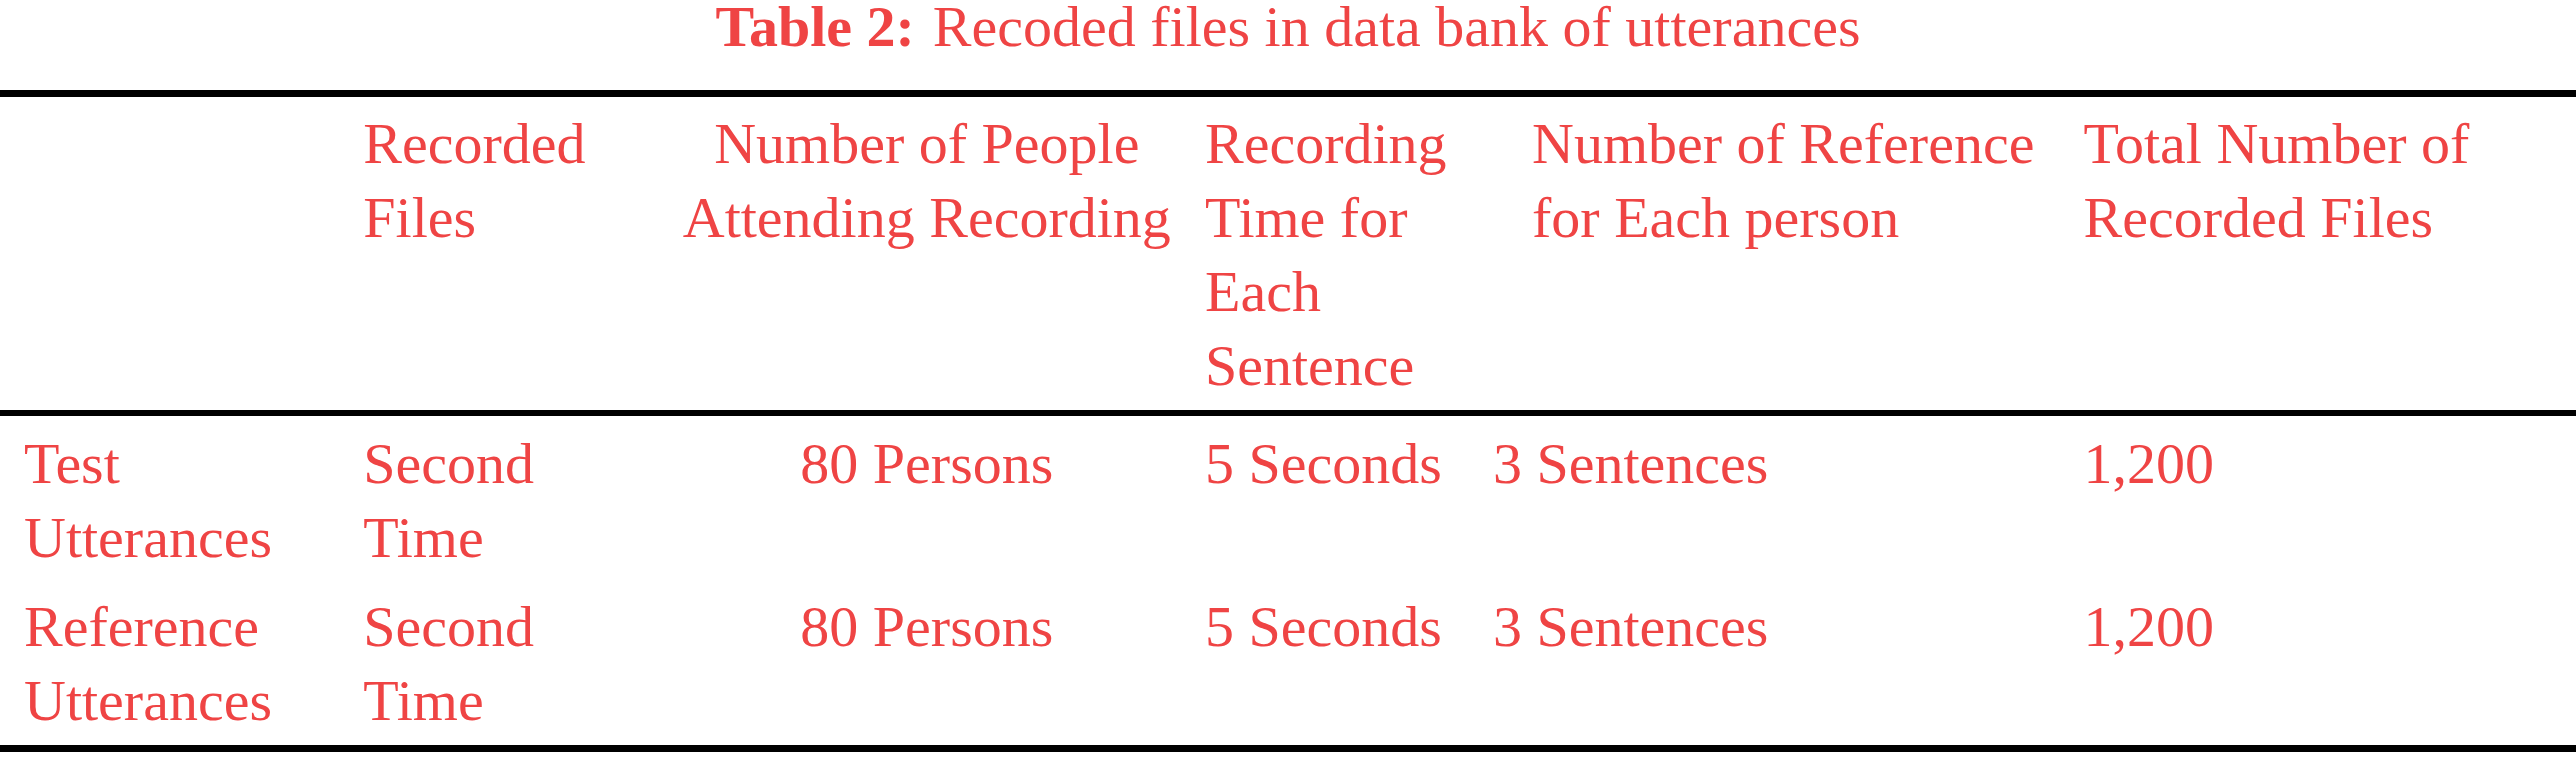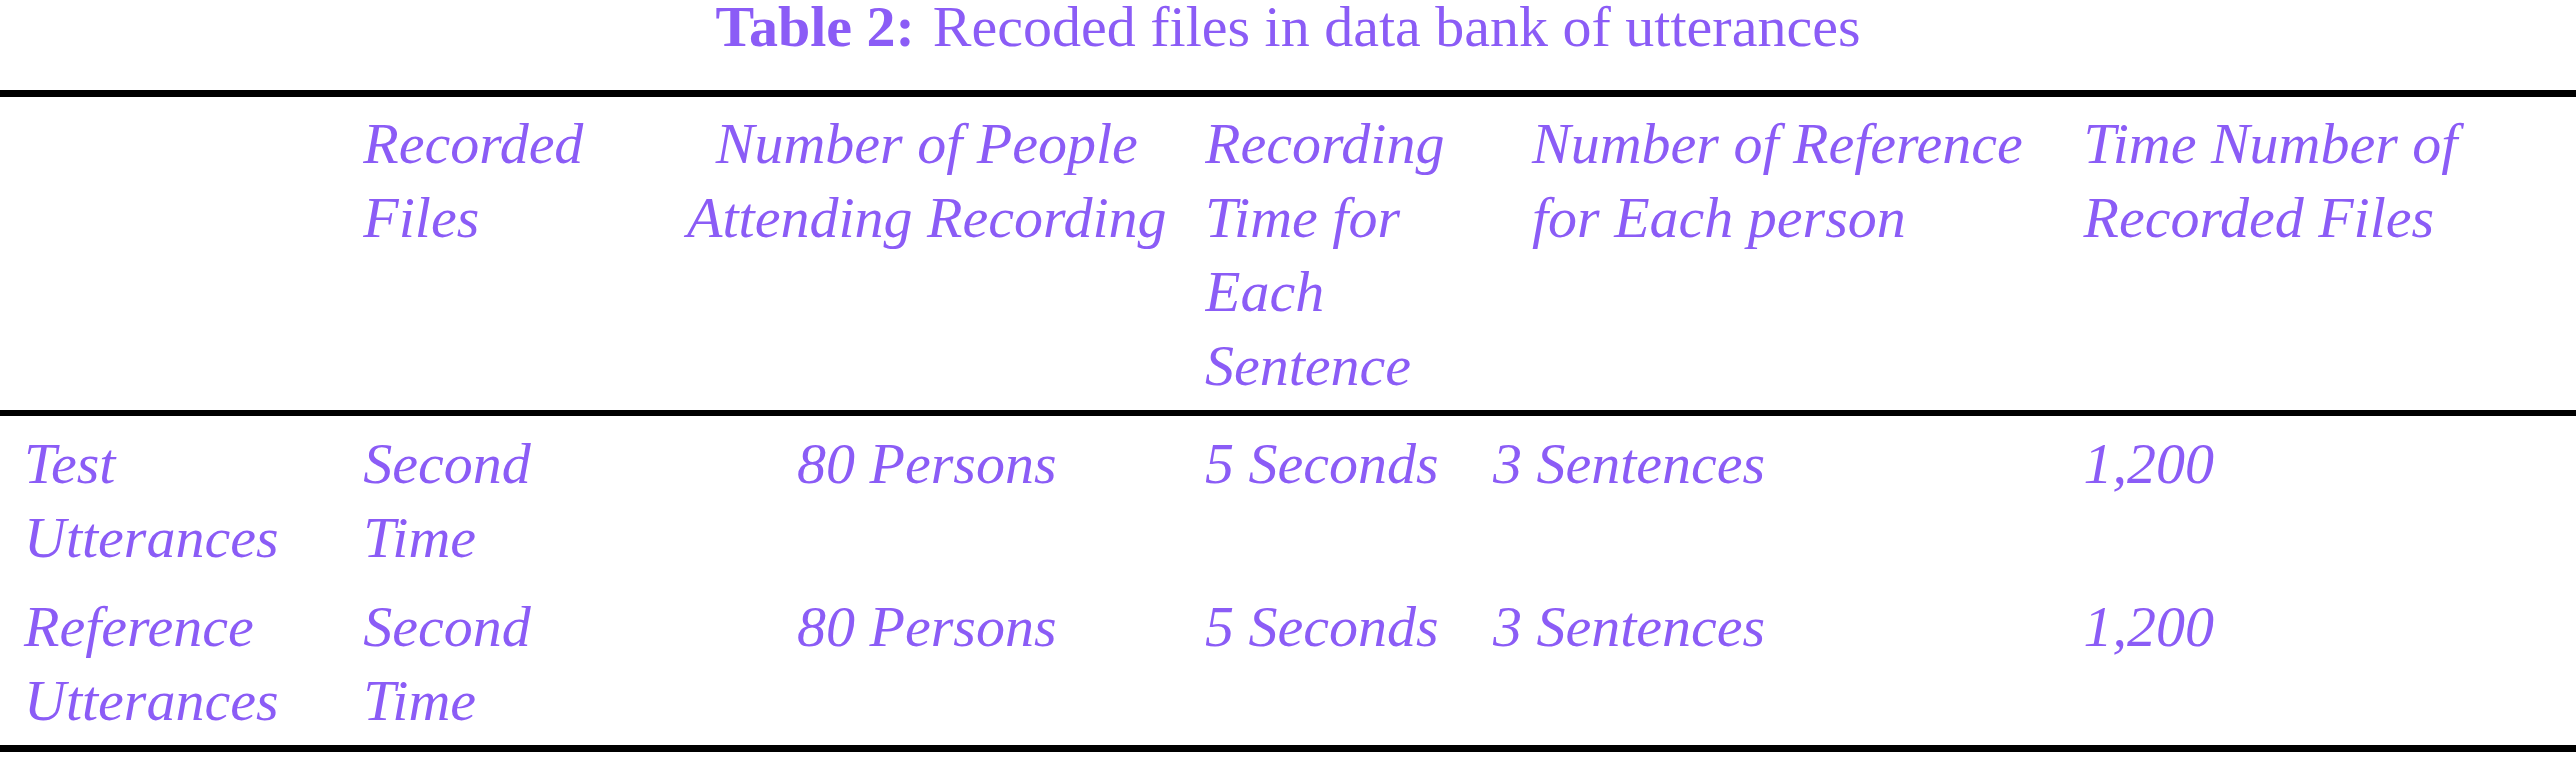--- a/index.html
+++ b/index.html
@@ -5,21 +5,21 @@
   html, body {
     margin: 0;
     padding: 0;
     background: #ffffff;
   }
   .page {
     position: relative;
     width: 2576px;
     height: 757px;
     background: #ffffff;
-    color: #8b5cf6;
+    color: #ef4444;
     font-family: "Liberation Serif", "DejaVu Serif", serif;
     font-size: 58px;
     line-height: 74px;
     overflow: hidden;
   }
   .caption {
     position: absolute;
     top: -10.5px;
     left: 0;
     width: 100%;
@@ -48,21 +48,20 @@
     width: 2576px;
     display: grid;
     grid-template-columns: 362px 280px 563px 288px 586px 498px;
     grid-template-rows: 320px 163px 161px;
   }
   .cell {
     white-space: pre-line;
     vertical-align: top;
     box-sizing: border-box;
     overflow: hidden;
-    font-style: italic;
   }
   
   .cell:nth-child(6n+1) { padding-left: 24px; }
   .cell:nth-child(6n+2) { padding-left: 1.3px;  }
   .cell:nth-child(6n+3) { padding-left: 6.6px; text-align: center; }
   .cell:nth-child(6n+4) { text-align: left; }
   .cell:nth-child(6n+5) { padding-left: 0;    }
   .cell:nth-child(6n+6) { padding-left: 4.6px;  }
   
   .cell.hdr:nth-child(5) { padding-left: 39px; }
@@ -86,21 +85,21 @@
     <div class="cell hdr">Recorded
 Files</div>
     <div class="cell hdr">Number of People
 Attending Recording</div>
     <div class="cell hdr">Recording
 Time for
 Each
 Sentence</div>
     <div class="cell hdr">Number of Reference
 for Each person</div>
-    <div class="cell hdr">Time Number of
+    <div class="cell hdr">Total Number of
 Recorded Files</div>
 
     <div class="cell">Test
 Utterances</div>
     <div class="cell">Second Time</div>
     <div class="cell">80 Persons</div>
     <div class="cell">5 Seconds</div>
     <div class="cell">3 Sentences</div>
     <div class="cell">1,200</div>
 

